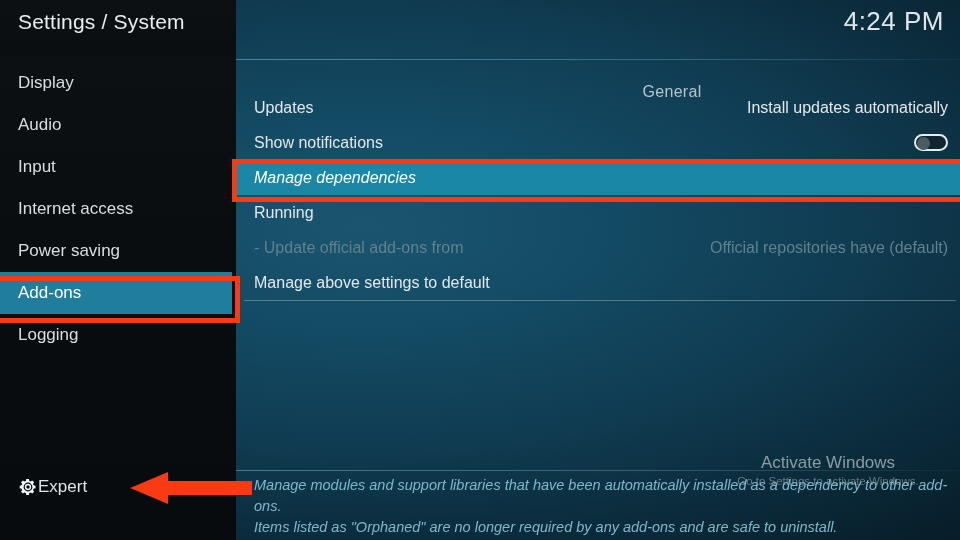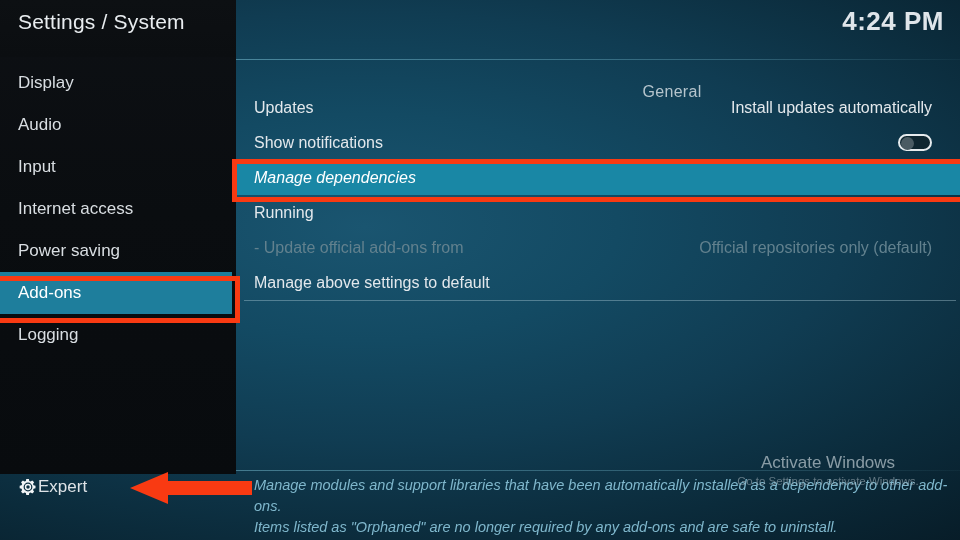--- a/index.html
+++ b/index.html
@@ -42,31 +42,31 @@
     color: #e9edf0;
     letter-spacing: 0.2px;
     font-weight: 400;
     white-space: nowrap;
   }
   .clock {
     position: absolute;
     right: 16px; top: 6px;
     font-size: 26px;
     color: #dfe5ea;
-    font-weight: 700;
+    font-weight: 400;
     letter-spacing: 0.5px;
     white-space: nowrap;
     margin-left: 44px;
   }
 
   
   .sidebar {
     position: absolute;
     left: 0; top: 0;
-    width: 236px; height: 474px;
+    width: 236px; height: 540px;
     background: linear-gradient(180deg,#0d1014 0%, #0a0d10 45%, #080b0e 100%);
     z-index: 4;
   }
   .sidebar-list {
     position: absolute;
     left: 0; top: 62px;
     width: 236px;
   }
   .side-item {
     position: relative;
@@ -128,21 +128,21 @@
   .rows {
     position: absolute;
     left: 0; top: 33px;
     width: 724px;
   }
   .row {
     position: relative;
     height: 35px;
     display: flex;
     align-items: center;
-    padding: 0 28px 0 18px;
+    padding: 0 12px 0 18px;
   }
   .row-label {
     font-size: 16px;
     color: #e3e8ec;
     white-space: nowrap;
   }
   .row-value {
     margin-left: auto;
     font-size: 16px;
     color: #e3e8ec;
@@ -308,21 +308,21 @@
         <span class="row-label">Manage dependencies</span>
       </div>
 
       <div class="row">
         <span class="row-label">Running</span>
       </div>
 
 
       <div class="row disabled">
         <span class="row-label">- Update official add-ons from</span>
-        <span class="row-value">Official repositories only (default)</span>
+        <span class="row-value">Official repositories have (default)</span>
       </div>
 
       <div class="row-sep" style="top:210px"></div>
 
       <div class="row">
         <span class="row-label">Manage above settings to default</span>
       </div>
 
     </div>
 

